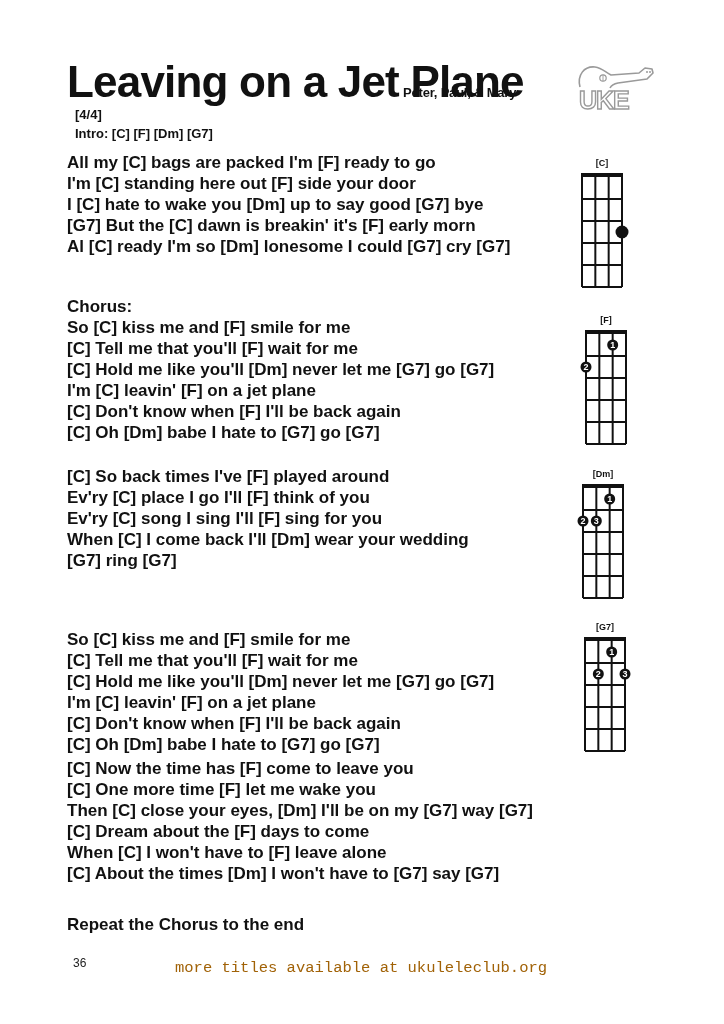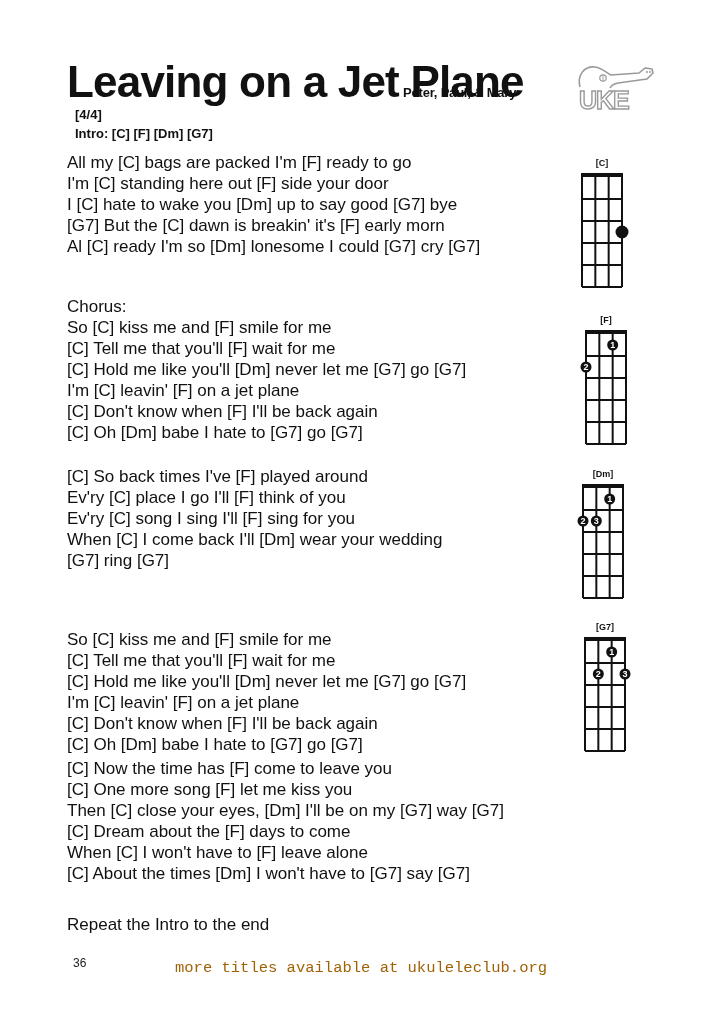--- a/index.html
+++ b/index.html
@@ -4,21 +4,21 @@
 <style>
   html, body { margin: 0; padding: 0; background: #ffffff; }
   body { width: 724px; height: 1024px; position: relative; overflow: hidden;
          font-family: "Liberation Sans", sans-serif; color: #111111; }
   .abs { position: absolute; }
   .title { left: 67px; top: 66px; font-size: 44px; line-height: 32px; font-weight: bold;
            letter-spacing: -0.8px; white-space: nowrap; }
   .artist { left: 403px; top: 86px; font-size: 13px; line-height: 13px; font-weight: bold;
             letter-spacing: -0.2px; white-space: nowrap; text-align: center; }
   .meta { left: 67px; font-size: 13px; line-height: 19px; font-weight: bold; white-space: nowrap; margin-left: 8px; }
-  .block { left: 67px; font-size: 17px; line-height: 21px; font-weight: normal; white-space: nowrap; }
+  .block { left: 67px; font-size: 17px; line-height: 21px; font-weight: bold; white-space: nowrap; }
   .line { height: 21px; }
   .logo { left: 576px; top: 63px; width: 80px; height: 50px; }
   .chord { position: absolute; width: 52px; height: 118px; }
   .chord .clabel { position: absolute; left: 2px; width: 48px; top: -15px; text-align: center;
                    font-size: 9px; line-height: 10px; font-weight: bold; color: #111; }
   .chord svg { position: absolute; left: 0; top: 0; overflow: visible; }
   .pagenum { left: 73px; top: 956px; font-size: 12px; line-height: 14px; color: #222; text-align: center; }
   .footnote { left: 175px; top: 959px; font-family: "Liberation Mono", monospace; font-size: 15.5px;
               line-height: 18px; color: #a16207; white-space: nowrap; }
 </style>
@@ -71,28 +71,28 @@
   <div class="line">So [C] kiss me and [F] smile for me</div>
   <div class="line">[C] Tell me that you'll [F] wait for me</div>
   <div class="line">[C] Hold me like you'll [Dm] never let me [G7] go [G7]</div>
   <div class="line">I'm [C] leavin' [F] on a jet plane</div>
   <div class="line">[C] Don't know when [F] I'll be back again</div>
   <div class="line">[C] Oh [Dm] babe I hate to [G7] go [G7]</div>
 </div>
 
 <div class="abs block" style="top:758px">
   <div class="line">[C] Now the time has [F] come to leave you</div>
-  <div class="line">[C] One more song [F] let me kiss you</div>
+  <div class="line">[C] One more time [F] let me wake you</div>
   <div class="line">Then [C] close your eyes, [Dm] I'll be on my [G7] way [G7]</div>
   <div class="line">[C] Dream about the [F] days to come</div>
   <div class="line">When [C] I won't have to [F] leave alone</div>
   <div class="line">[C] About the times [Dm] I won't have to [G7] say [G7]</div>
 </div>
 
-<div class="abs block" style="top:913.6px">Repeat the Intro to the end</div>
+<div class="abs block" style="top:913.6px">Repeat the Chorus to the end</div>
 
 <div class="chord" style="left:576px; top:173px">
   <div class="clabel">[C]</div>
   <svg width="52" height="118">
       <rect x="5" y="0" width="42" height="4" fill="#111"></rect>
       <line x1="6" y1="26" x2="46" y2="26" stroke="#111" stroke-width="2"></line>
       <line x1="6" y1="48" x2="46" y2="48" stroke="#111" stroke-width="2"></line>
       <line x1="6" y1="70" x2="46" y2="70" stroke="#111" stroke-width="2"></line>
       <line x1="6" y1="92" x2="46" y2="92" stroke="#111" stroke-width="2"></line>
       <line x1="6" y1="114" x2="46" y2="114" stroke="#111" stroke-width="2"></line>

